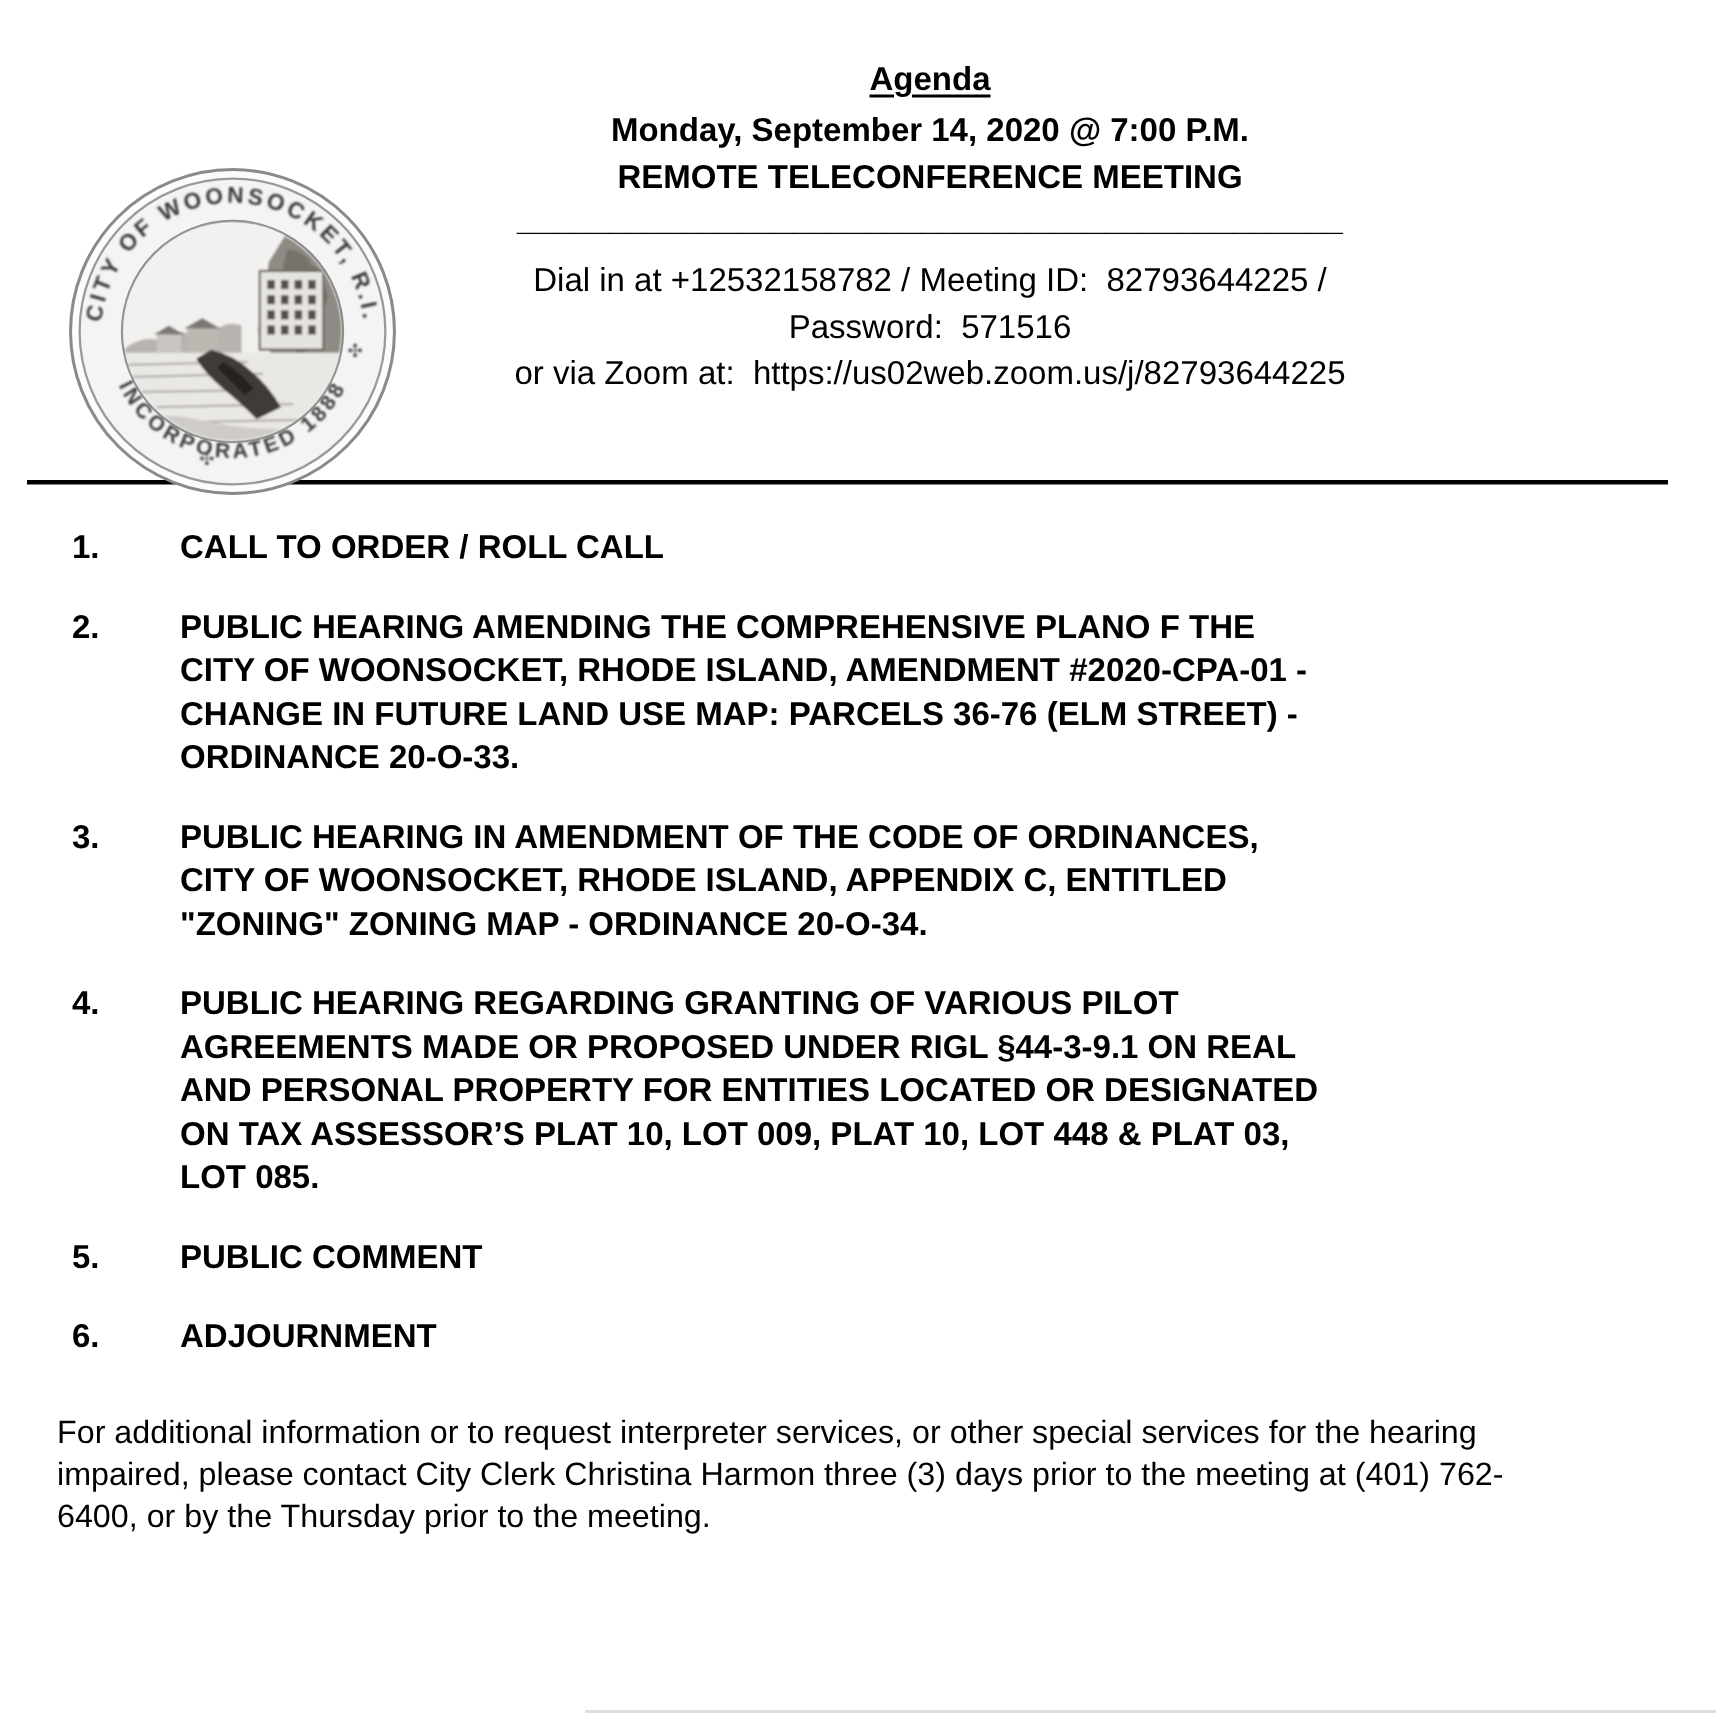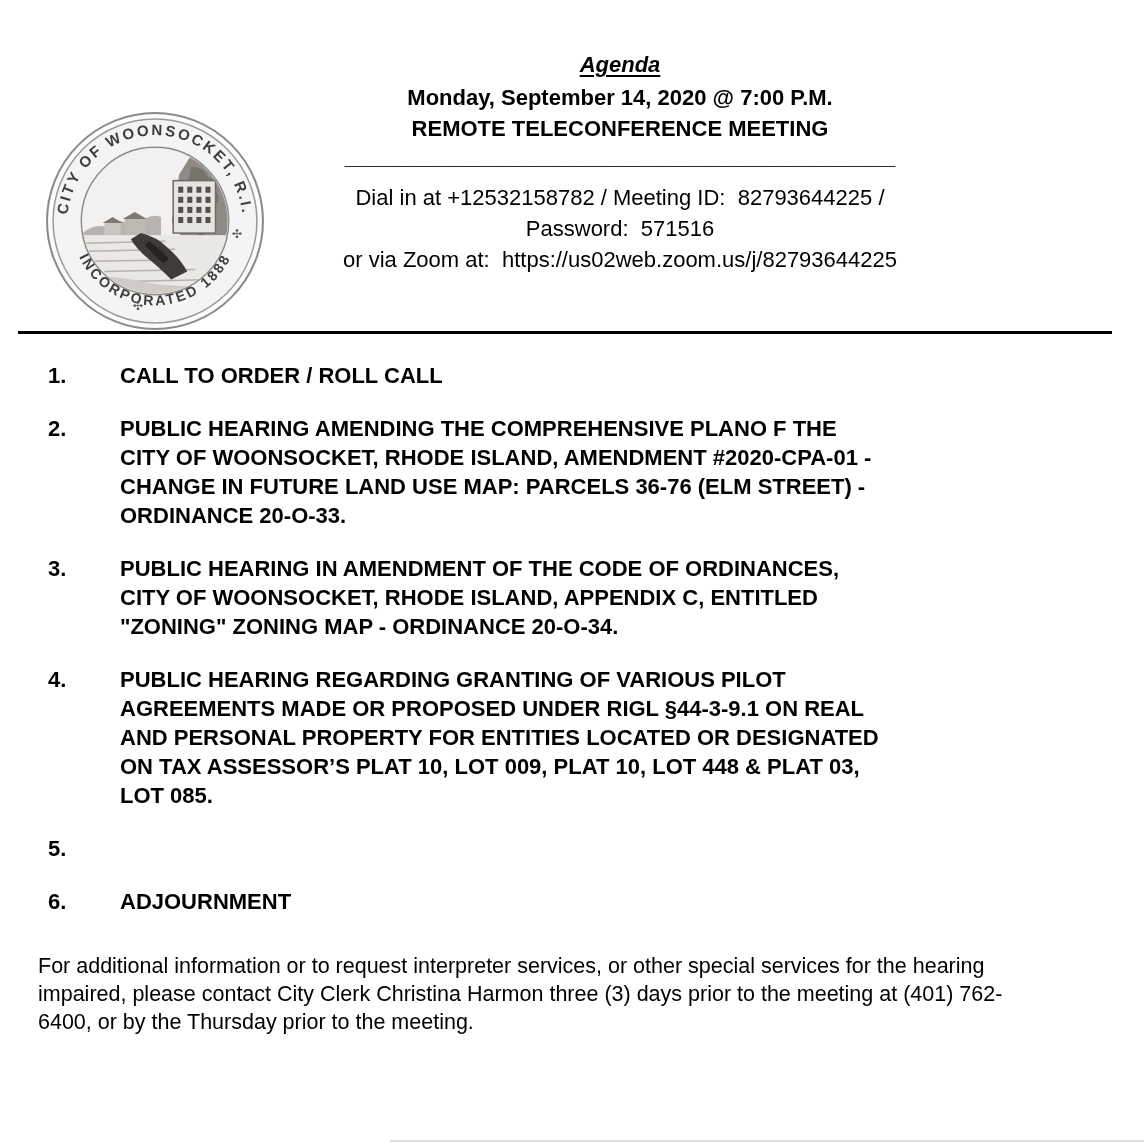--- a/index.html
+++ b/index.html
@@ -3,21 +3,21 @@
 <meta charset="utf-8">
 <style>
   * { margin:0; padding:0; box-sizing:border-box; }
   html,body { background:#ffffff; }
   body {
     width:1144px; height:1142px; margin:0 auto; position:relative; overflow:hidden;
     font-family:"Liberation Sans","DejaVu Sans",sans-serif; color:#000;
   }
   .header { margin-left:96px; width:1048px; text-align:center; padding-top:30px; }
   .doc-title { font-size:46px; line-height:52px; font-weight:400; letter-spacing:0; }
-  .agenda-label-wrap { margin-top:20px; line-height:30px;font-style:italic; }
+  .agenda-label-wrap { margin-top:8px; line-height:30px; }
   .agenda-label { font-size:22px; font-weight:bold; text-decoration:underline; text-decoration-thickness:2px; text-underline-offset:3px; }
   .header-line { font-size:22px; font-weight:bold; line-height:31px; white-space:pre-wrap; }
   .separator { font-size:22px; font-weight:bold; line-height:26px; margin-top:0; white-space:pre; letter-spacing:0; overflow:hidden; }
   .dial-info { font-size:22px; line-height:31px; margin-top:12px; white-space:pre-wrap; }
   .seal { position:absolute; left:44px; top:110px; width:222px; height:222px; }
   .rule { height:3px; background:#000; margin:56px 32px 0 18px; }
   .agenda-list { margin-top:27px; padding-left:48px; }
   .agenda-row { display:flex; align-items:flex-start; margin-bottom:24px; }
   .agenda-num { flex:0 0 72px; width:72px; font-weight:bold; font-size:22px; line-height:29px; }
   .agenda-text { font-weight:bold; font-size:22px; line-height:29px; white-space:pre-wrap; max-width:1005px; }
@@ -137,20 +137,21 @@
     <div class="agenda-row">
     <div class="agenda-num">4.</div>
     <div class="agenda-text">PUBLIC HEARING REGARDING GRANTING OF VARIOUS PILOT
 AGREEMENTS MADE OR PROPOSED UNDER RIGL §44-3-9.1 ON REAL
 AND PERSONAL PROPERTY FOR ENTITIES LOCATED OR DESIGNATED
 ON TAX ASSESSOR’S PLAT 10, LOT 009, PLAT 10, LOT 448 &amp; PLAT 03,
 LOT 085.</div>
   </div>
     <div class="agenda-row">
     <div class="agenda-num">5.</div>
+    <div class="agenda-text">PUBLIC COMMENT</div>
   </div>
     <div class="agenda-row">
     <div class="agenda-num">6.</div>
     <div class="agenda-text">ADJOURNMENT</div>
   </div>
   </div>
 
 <div class="footer">For additional information or to request interpreter services, or other special services for the hearing
 impaired, please contact City Clerk Christina Harmon three (3) days prior to the meeting at (401) 762-
 6400, or by the Thursday prior to the meeting.</div>

